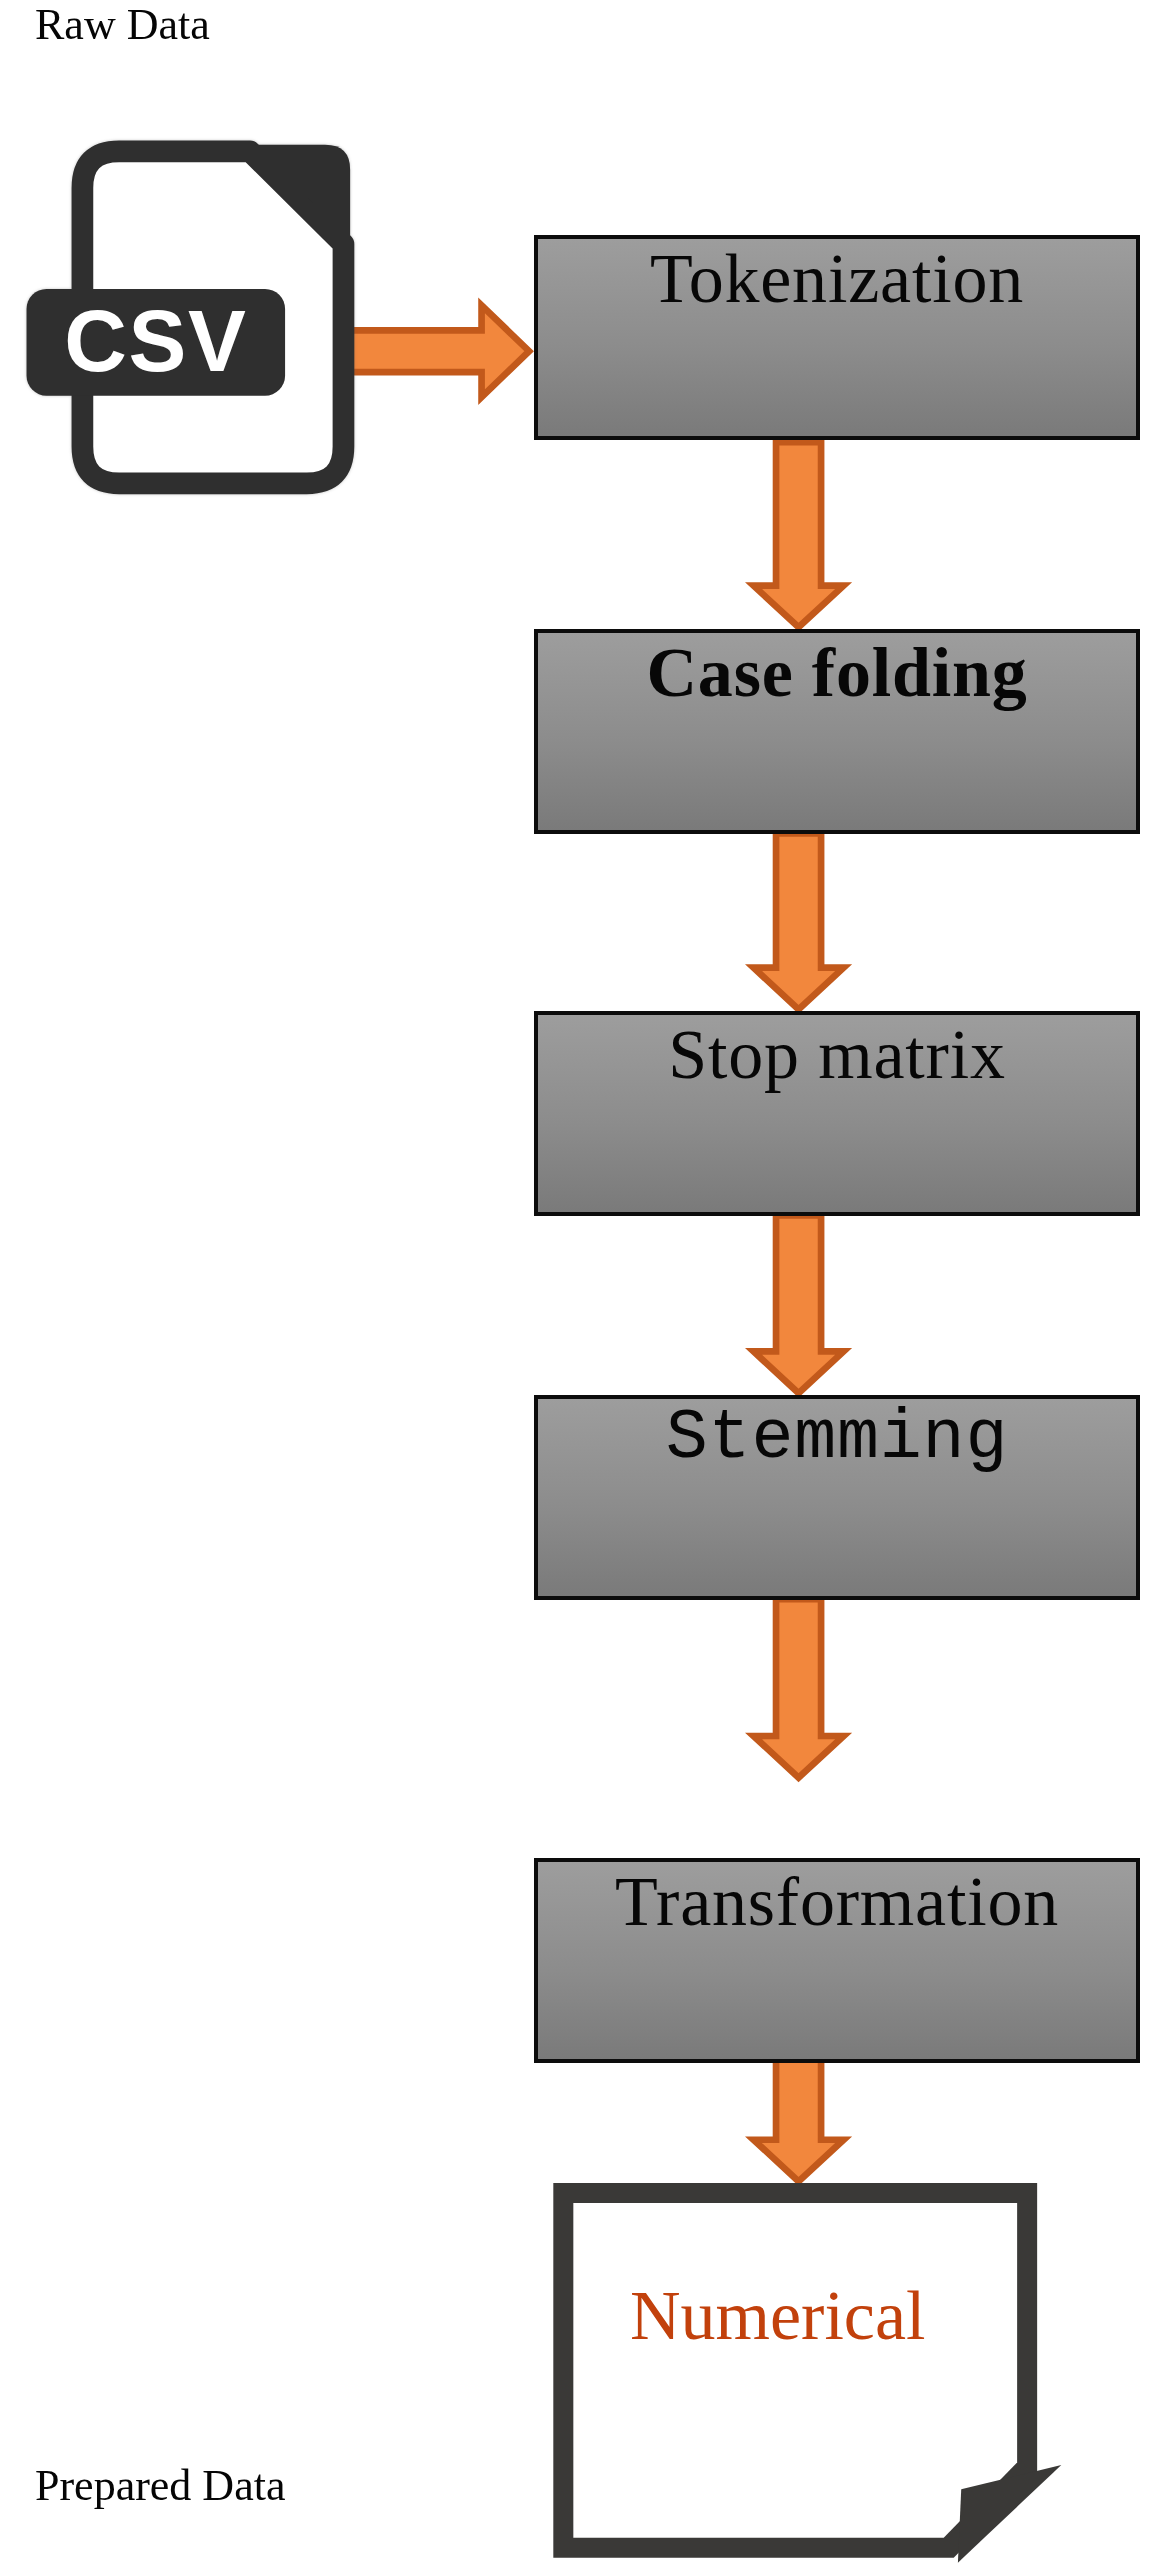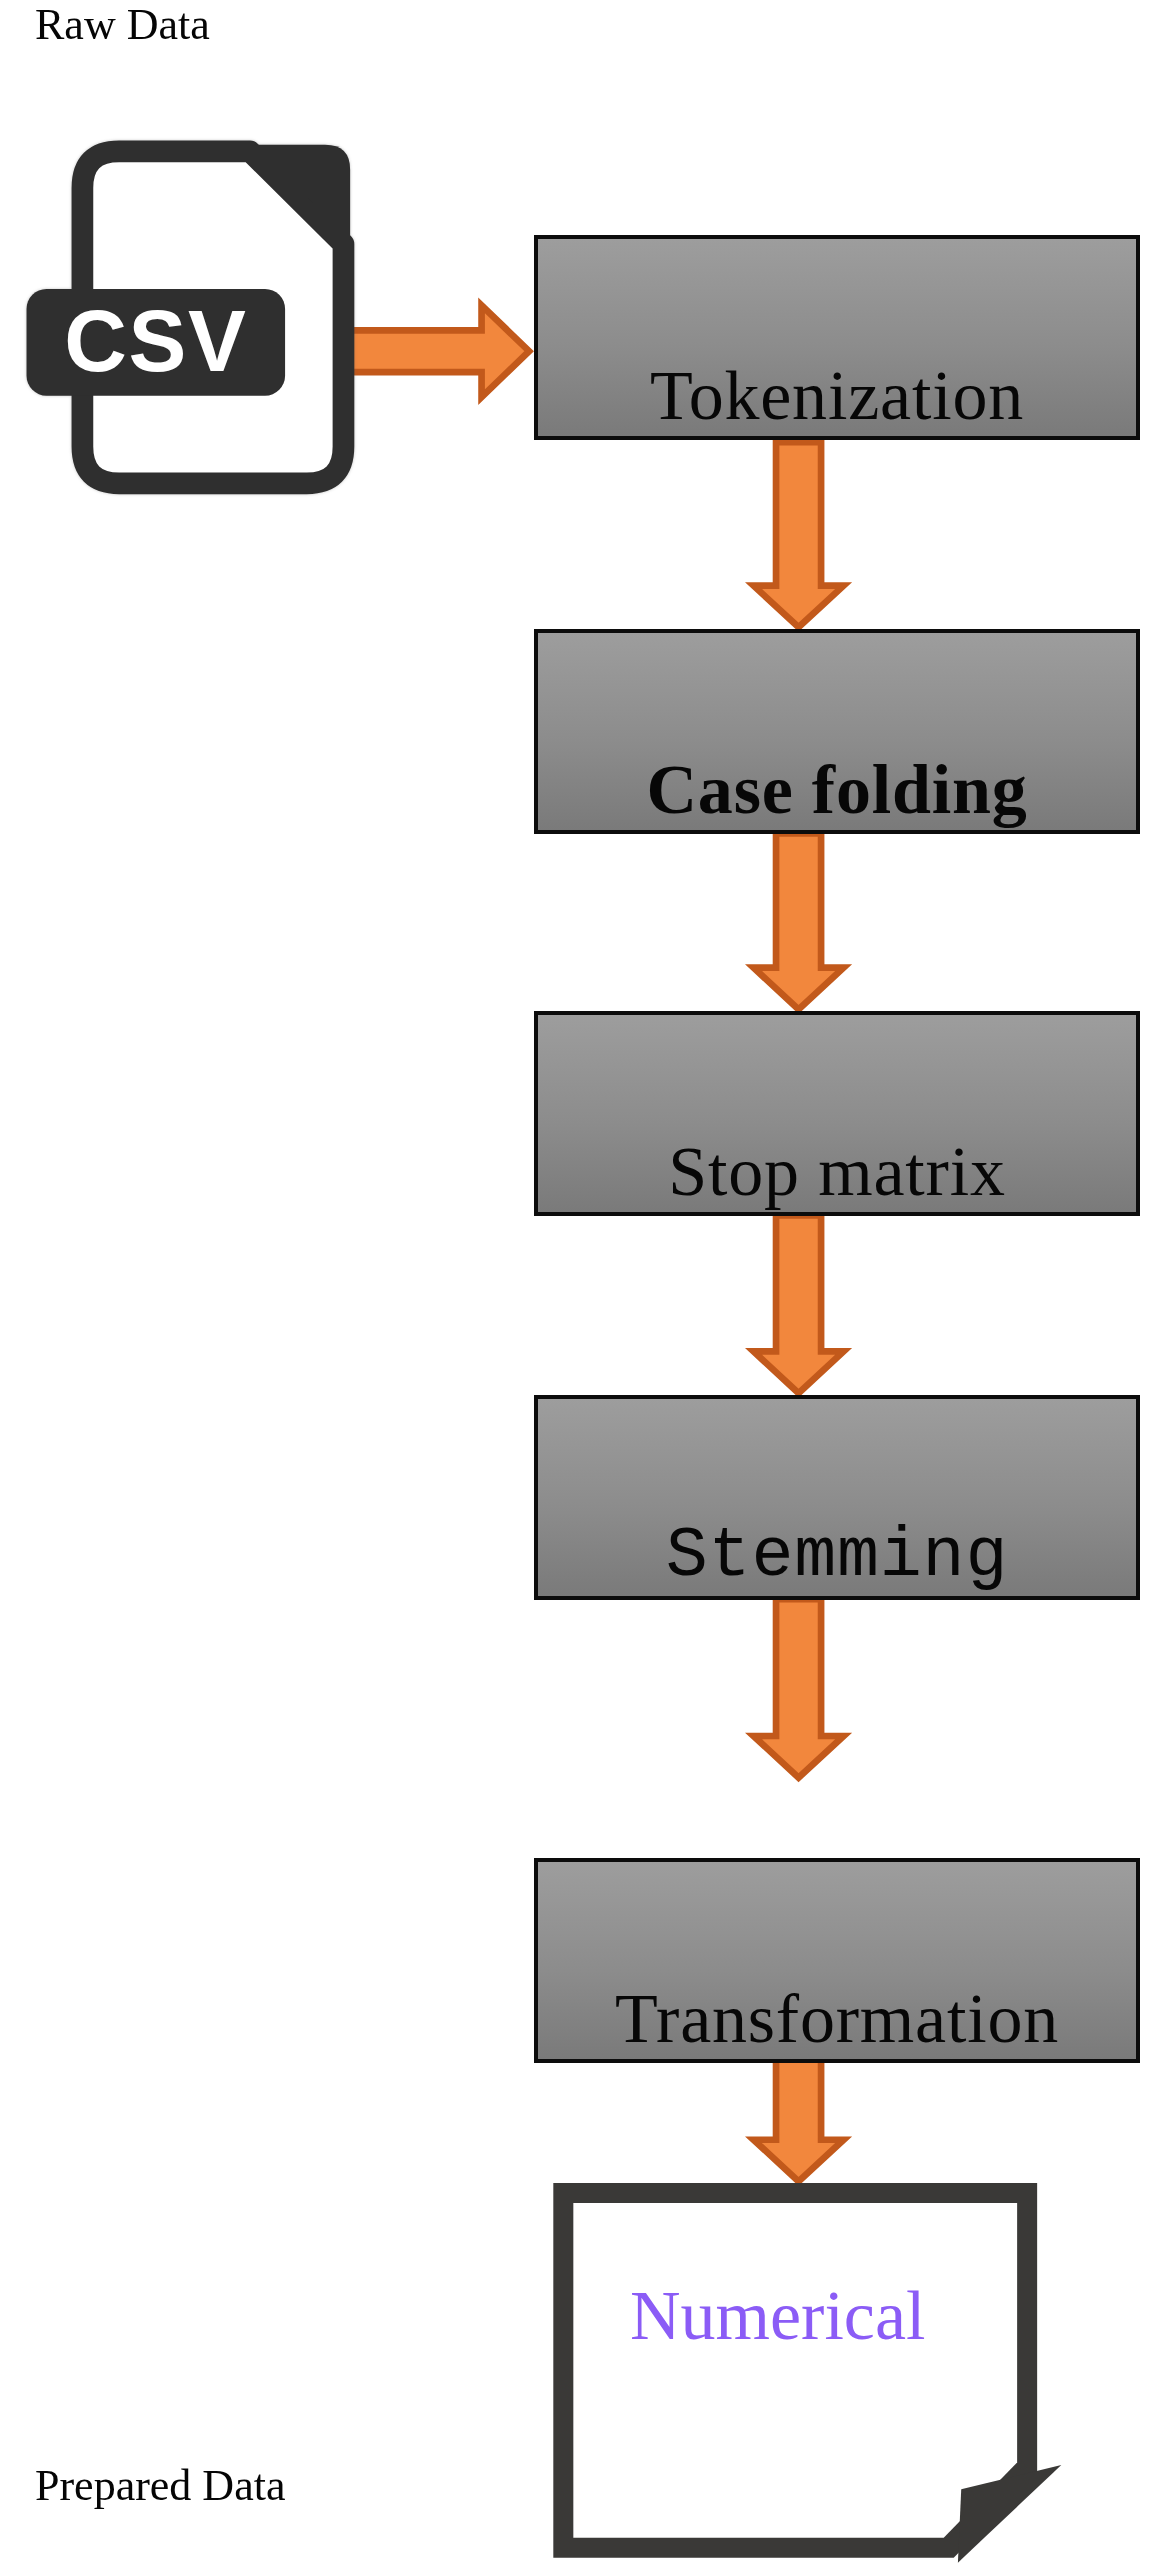--- a/index.html
+++ b/index.html
@@ -34,41 +34,41 @@
   }
   .flow-box{
     position:absolute;
     left:534px;
     width:606px;
     height:205px;
     box-sizing:border-box;
     border:4.2px solid #0c0c0c;
     background:linear-gradient(180deg,#9d9d9d 0%,#8c8c8c 55%,#7a7a7a 100%);
     display:flex;
-    align-items:flex-end;
+    align-items:flex-start;
     justify-content:center;
   }
   .flow-box .box-label{
     font-size:70px;
     color:#070707;
     white-space:nowrap;
     letter-spacing:0.8px;
   }
   #box-tokenization{top:235px;}
   #box-case-folding{top:629px;font-weight:bold;}
   #box-stop-words{top:1011px;}
   #box-stemming{top:1395px;font-family:Liberation Mono, monospace;}
   #box-transformation{top:1858px;}
   #note-text{
     position:absolute;
     left:630px;
     top:2254px;
     font-size:70px;
     line-height:123px;
-    color:#8b5cf6;
+    color:#c2410c;
     white-space:nowrap;
   }
 </style>
 </head>
 <body>
 
 <div id="canvas">
 
   <svg id="svg-layer" viewBox="0 0 1384 3088" xmlns="http://www.w3.org/2000/svg" aria-hidden="true">
 

